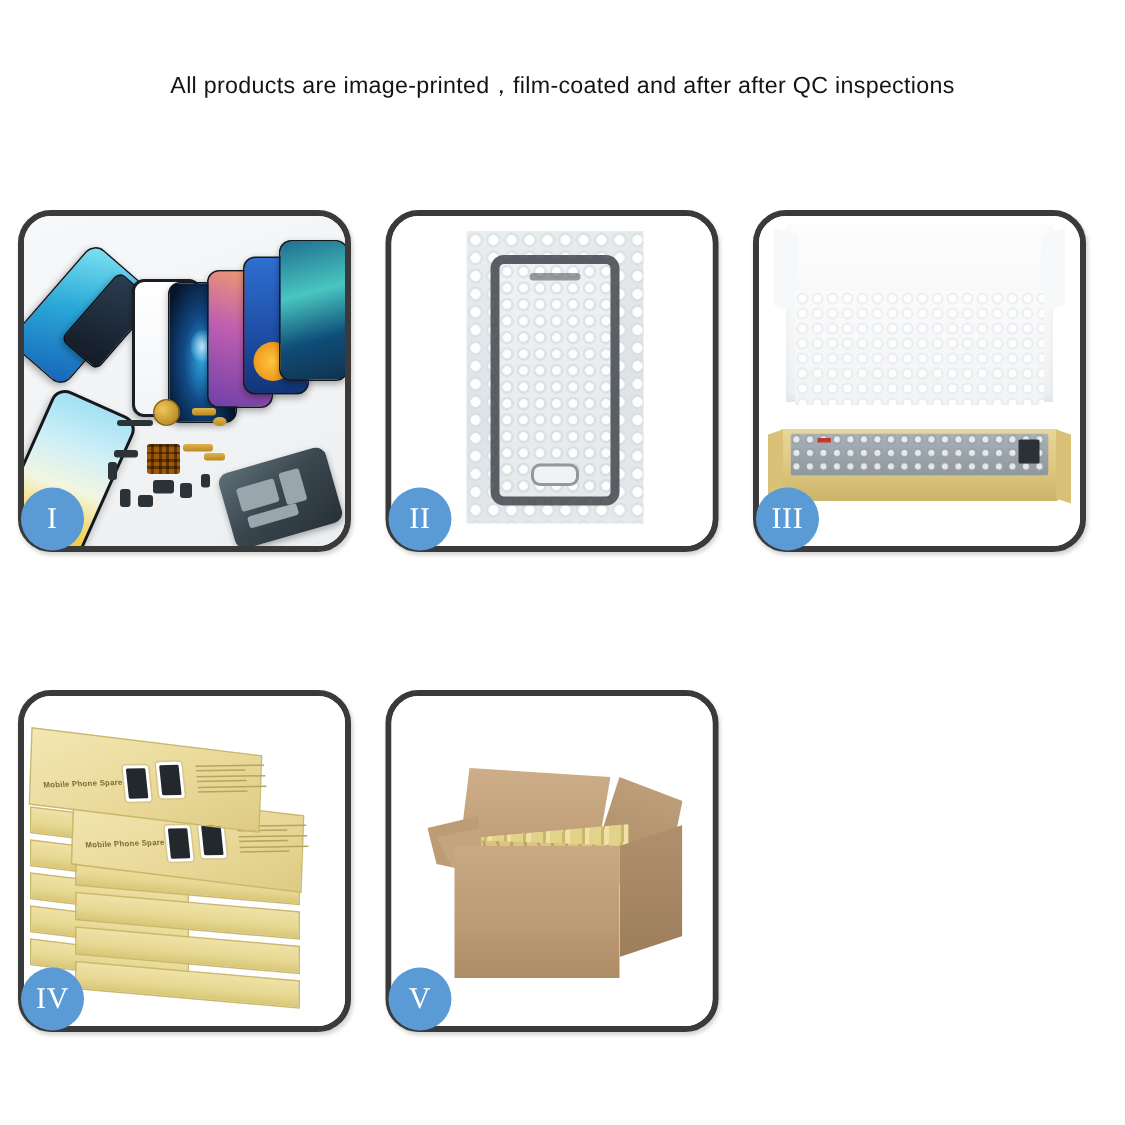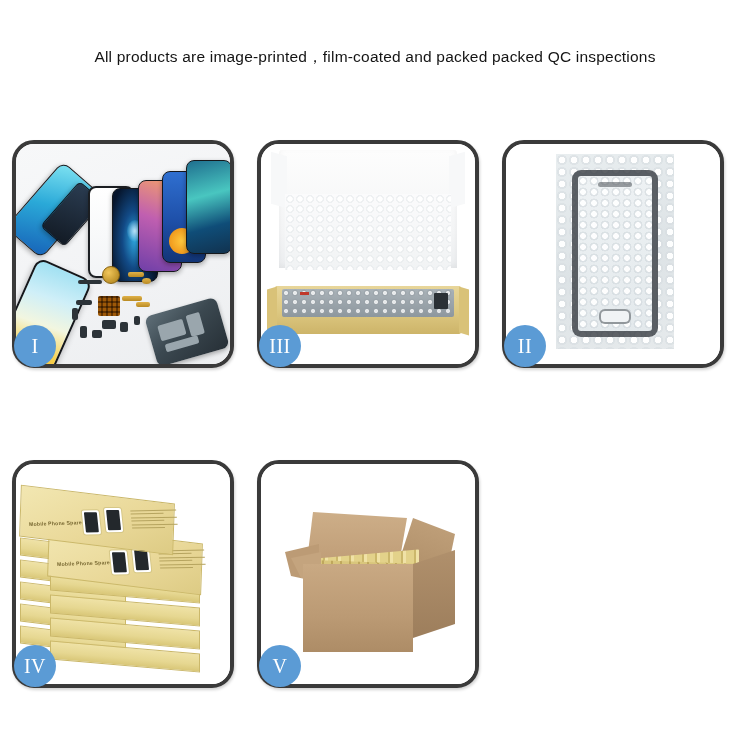--- a/index.html
+++ b/index.html
@@ -323,21 +323,21 @@
     position:absolute;left:48px;top:128px;width:14px;height:14px;
     background:#a98a63;
   }
 </style>
 </head>
 <body>
 
 <div class="page">
 
   <div class="header">
-    <div class="subtitle">All products are image-printed，film-coated and packed packed QC inspections</div>
+    <div class="subtitle">All products are image-printed，film-coated and after after QC inspections</div>
   </div>
 
   <div class="grid">
 
     <div class="panel">
       <div class="panel-inner p1">
         <div class="ph-fan">
           <div class="ph ph-a"></div>
           <div class="ph ph-a2"></div>
           <div class="ph ph-b"></div>
@@ -370,45 +370,45 @@
           <div class="pt" style="left:104px;top:178px;width:8px;height:10px;"></div>
           <div class="pt" style="left:64px;top:182px;width:7px;height:12px;border-radius:2px;"></div>
           <div class="pt" style="left:76px;top:186px;width:10px;height:8px;"></div>
           <div class="pt" style="left:118px;top:172px;width:6px;height:9px;"></div>
         </div>
       </div>
       <div class="badge">I</div>
     </div>
 
     <div class="panel">
+      <div class="panel-inner p2">
+        <div class="bubble-bg">
+          <div class="glass"></div>
+        </div>
+      </div>
+      <div class="badge">II</div>
+    </div>
+
+    <div class="panel">
       <div class="panel-inner p3">
         <div class="lid">
           <div class="fold-l"></div>
             <div class="fold-r"></div>
         </div>
         <div class="foam"></div>
         <div class="tray">
           <div class="lipL"></div>
             <div class="lipR"></div>
           <div class="inner">
             <div class="red"></div>
               <div class="blk"></div>
           </div>
         </div>
       </div>
       <div class="badge">III</div>
-    </div>
-
-    <div class="panel">
-      <div class="panel-inner p2">
-        <div class="bubble-bg">
-          <div class="glass"></div>
-        </div>
-      </div>
-      <div class="badge">II</div>
     </div>
 
     <div class="panel">
       <div class="panel-inner p4">
         <div class="stack">
 
           <div class="sbox" style="left:0;top:62px;width:104px;height:16px;transform:skewY(7deg);"></div>
           <div class="sbox" style="left:0;top:84px;width:104px;height:16px;transform:skewY(7deg);"></div>
           <div class="sbox" style="left:0;top:106px;width:104px;height:16px;transform:skewY(7deg);"></div>
           <div class="sbox" style="left:0;top:128px;width:104px;height:16px;transform:skewY(7deg);"></div>

